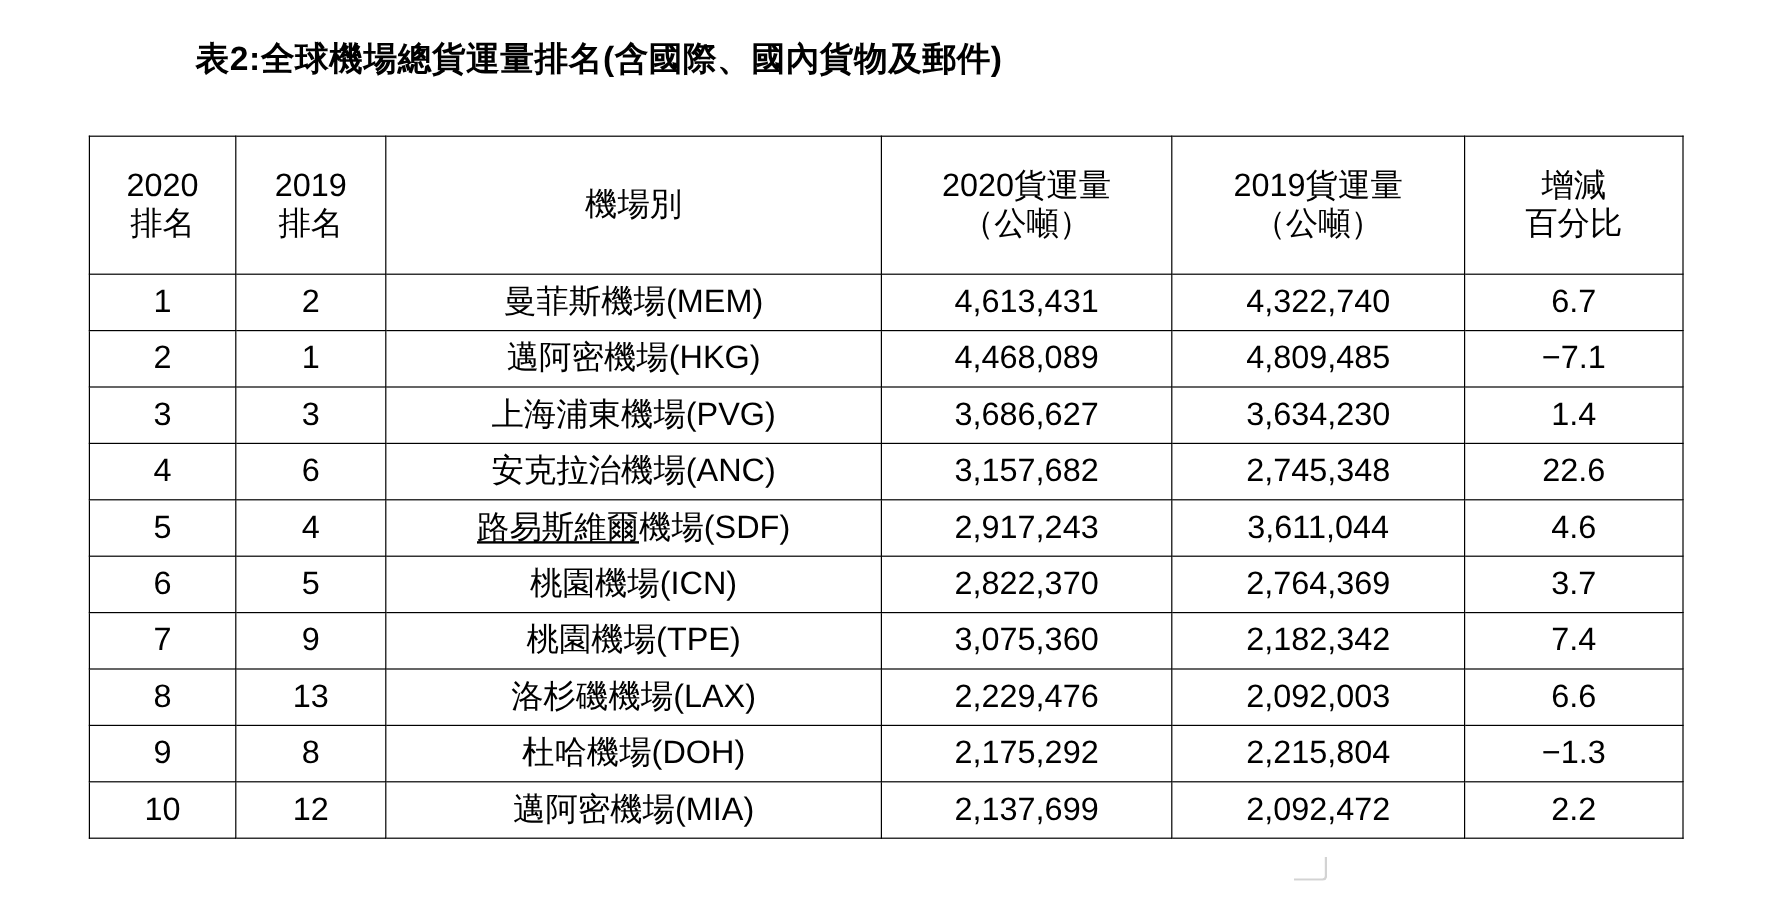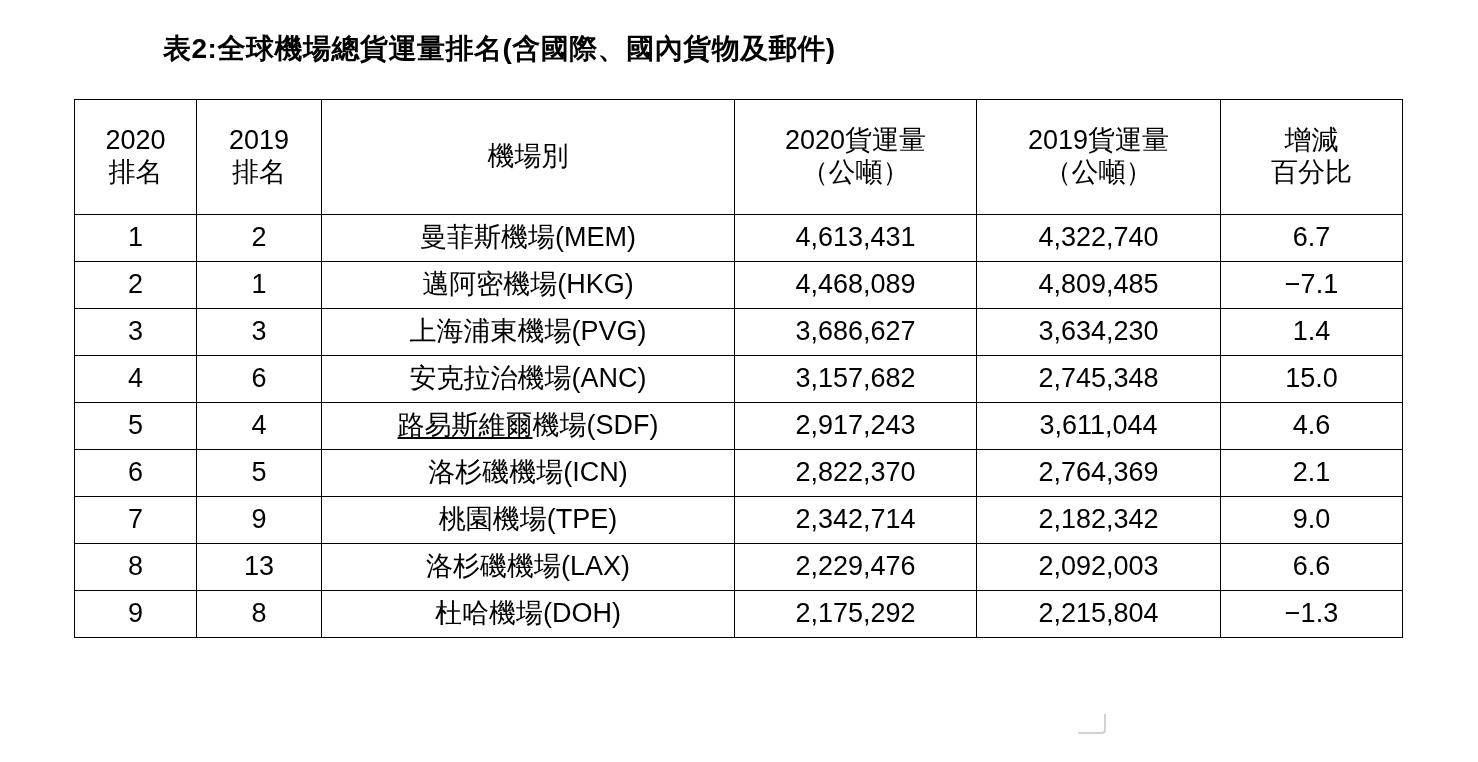--- a/index.html
+++ b/index.html
@@ -25,21 +25,21 @@
     left: 163px;
     top: 30px;
     font-size: 28px;
     font-weight: bold;
     letter-spacing: 0.5px;
     white-space: nowrap;
   }
   table.data {
     position: absolute;
     left: 74px;
-    top: 99px;
+    top: 113px;
     width: 1328px;
     border-collapse: collapse;
     table-layout: fixed;
     background: #fff;
   }
   table.data td, table.data th {
     border: 1px solid #000000;
     text-align: center;
     vertical-align: middle;
     font-weight: normal;
@@ -143,59 +143,67 @@
           <td>3,686,627</td>
           <td>3,634,230</td>
           <td>1.4</td>
         </tr>
         <tr>
           <td>4</td>
           <td>6</td>
           <td class="airport-cell">安克拉治機場(ANC)</td>
           <td>3,157,682</td>
           <td>2,745,348</td>
-          <td>15.0</td>
+          <td>22.6</td>
         </tr>
         <tr>
           <td>5</td>
           <td>4</td>
           <td class="airport-cell"><span class="underline-name">路易斯維爾</span><span>機場(SDF)</span></td>
           <td>2,917,243</td>
           <td>3,611,044</td>
           <td>4.6</td>
         </tr>
         <tr>
           <td>6</td>
           <td>5</td>
-          <td class="airport-cell">洛杉磯機場(ICN)</td>
+          <td class="airport-cell">桃園機場(ICN)</td>
           <td>2,822,370</td>
           <td>2,764,369</td>
-          <td>2.1</td>
+          <td>3.7</td>
         </tr>
         <tr class="row-highlight">
           <td>7</td>
           <td>9</td>
           <td class="airport-cell">桃園機場(TPE)</td>
-          <td>2,342,714</td>
+          <td>3,075,360</td>
           <td>2,182,342</td>
-          <td>9.0</td>
+          <td>7.4</td>
         </tr>
         <tr>
           <td>8</td>
           <td>13</td>
           <td class="airport-cell">洛杉磯機場(LAX)</td>
           <td>2,229,476</td>
           <td>2,092,003</td>
           <td>6.6</td>
         </tr>
         <tr>
           <td>9</td>
           <td>8</td>
           <td class="airport-cell">杜哈機場(DOH)</td>
           <td>2,175,292</td>
           <td>2,215,804</td>
           <td>−1.3</td>
         </tr>
+        <tr>
+          <td>10</td>
+          <td>12</td>
+          <td class="airport-cell">邁阿密機場(MIA)</td>
+          <td>2,137,699</td>
+          <td>2,092,472</td>
+          <td>2.2</td>
+        </tr>
       </tbody>
   </table>
 
   <div class="corner-mark"></div>
 </div>
 
 </body></html>

